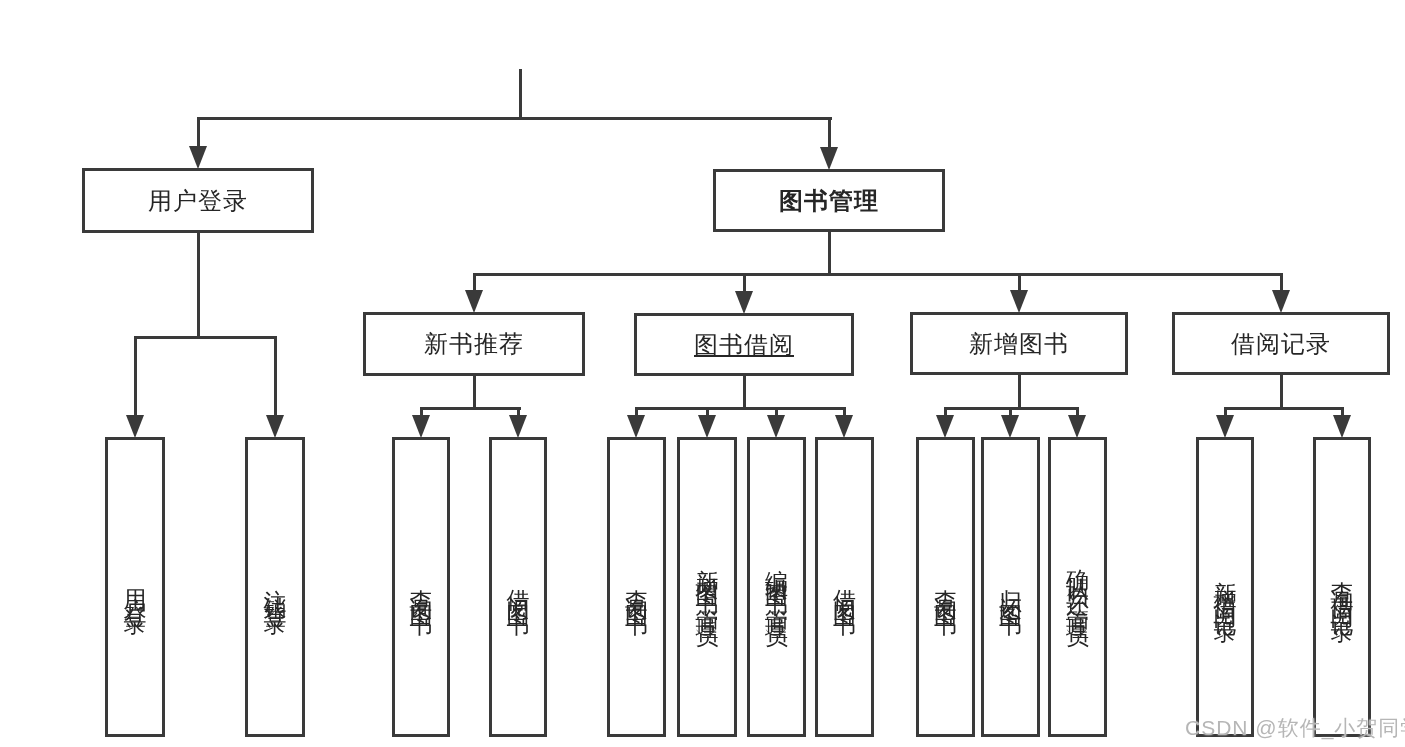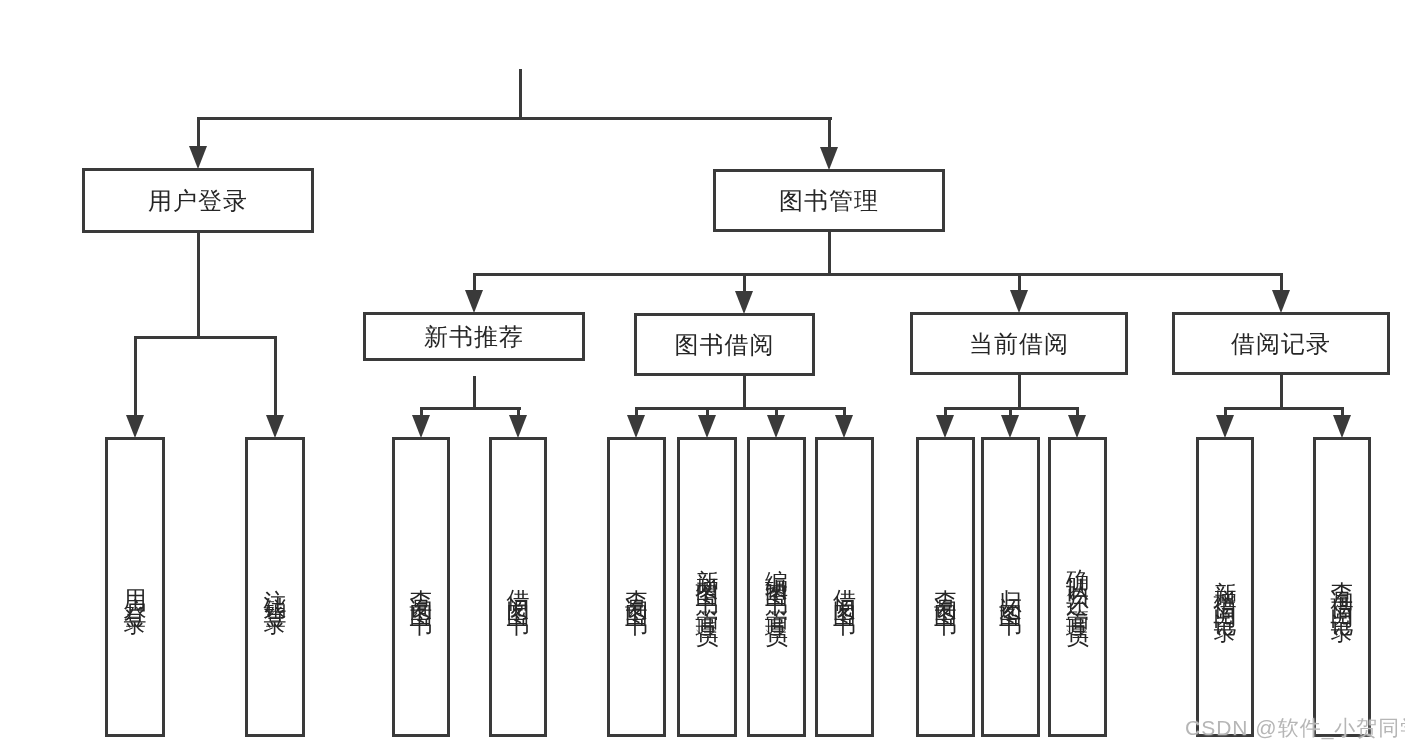--- a/index.html
+++ b/index.html
@@ -67,21 +67,21 @@
   <div class="vline" style="left:519px;top:69px;width:3px;height:48px;"></div>
   <div class="hline" style="left:197px;top:117px;width:635px;height:3px;"></div>
   <div class="vline" style="left:197px;top:117px;width:3px;height:31px;"></div>
   <div class="arrow" style="left:189px;top:146px;"></div>
   <div class="vline" style="left:828px;top:117px;width:3px;height:31px;"></div>
   <div class="arrow" style="left:820px;top:147px;"></div>
 
   <div class="box" style="left:82px;top:168px;width:232px;height:65px;">
     <span>用户登录</span>
   </div>
-  <div class="box" style="left:713px;top:169px;width:232px;height:63px;">
+  <div class="box" style="left:713px;top:169px;width:232px;height:63px;font-weight:bold;">
     <span>图书管理</span>
   </div>
 
   <div class="vline" style="left:197px;top:233px;width:3px;height:103px;"></div>
   <div class="hline" style="left:134px;top:336px;width:143px;height:3px;"></div>
   <div class="vline" style="left:134px;top:336px;width:3px;height:81px;"></div>
   <div class="arrow" style="left:126px;top:415px;"></div>
   <div class="vline" style="left:274px;top:336px;width:3px;height:81px;"></div>
   <div class="arrow" style="left:266px;top:415px;"></div>
 
@@ -89,28 +89,28 @@
   <div class="hline" style="left:473px;top:273px;width:810px;height:3px;"></div>
   <div class="vline" style="left:473px;top:273px;width:3px;height:19px;"></div>
   <div class="arrow" style="left:465px;top:290px;"></div>
   <div class="vline" style="left:743px;top:273px;width:3px;height:20px;"></div>
   <div class="arrow" style="left:735px;top:291px;"></div>
   <div class="vline" style="left:1018px;top:273px;width:3px;height:19px;"></div>
   <div class="arrow" style="left:1010px;top:290px;"></div>
   <div class="vline" style="left:1280px;top:273px;width:3px;height:19px;"></div>
   <div class="arrow" style="left:1272px;top:290px;"></div>
 
-  <div class="box" style="left:363px;top:312px;width:222px;height:49px;font-family:Liberation Serif, serif;">
+  <div class="box" style="left:363px;top:312px;width:222px;height:64px;font-family:Liberation Serif, serif;">
     <span>新书推荐</span>
   </div>
-  <div class="box" style="left:634px;top:313px;width:181px;height:63px;">
+  <div class="box" style="left:634px;top:313px;width:220px;height:63px;text-decoration:underline;">
     <span>图书借阅</span>
   </div>
   <div class="box" style="left:910px;top:312px;width:218px;height:63px;">
-    <span>当前借阅</span>
+    <span>新增图书</span>
   </div>
   <div class="box" style="left:1172px;top:312px;width:218px;height:63px;">
     <span>借阅记录</span>
   </div>
 
   <div class="vline" style="left:473px;top:376px;width:3px;height:31px;"></div>
   <div class="hline" style="left:420px;top:407px;width:101px;height:3px;"></div>
   <div class="vline" style="left:420px;top:407px;width:3px;height:10px;"></div>
   <div class="arrow" style="left:412px;top:415px;"></div>
   <div class="vline" style="left:517px;top:407px;width:3px;height:10px;"></div>

